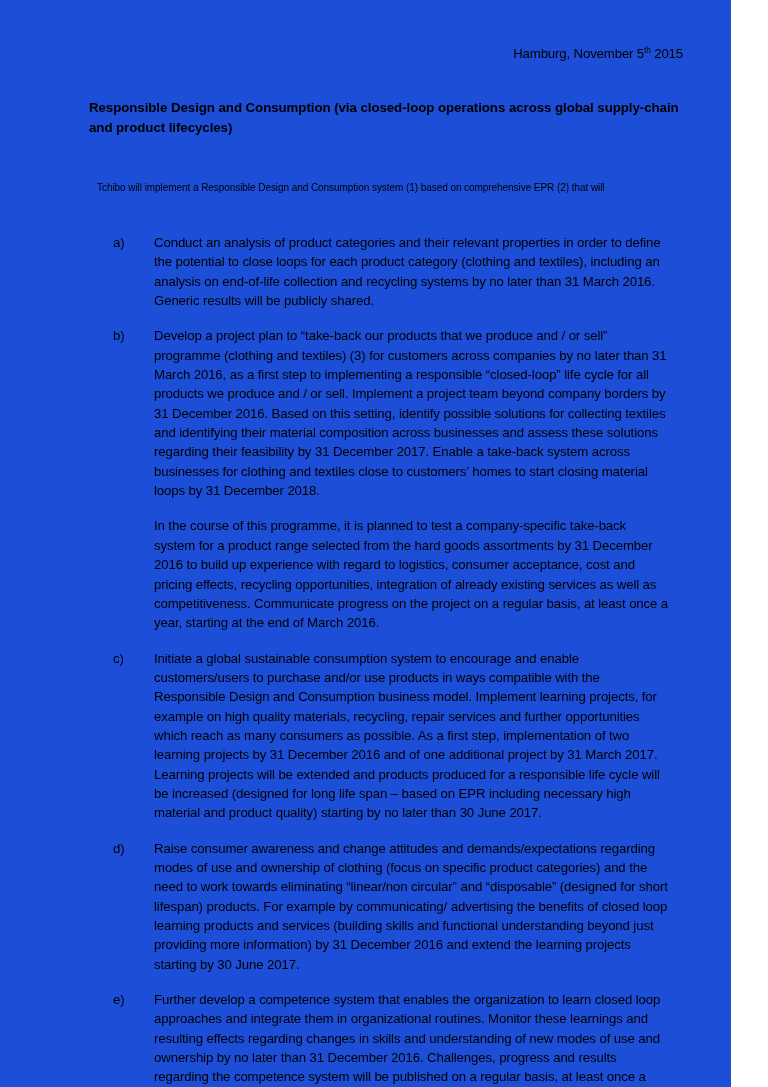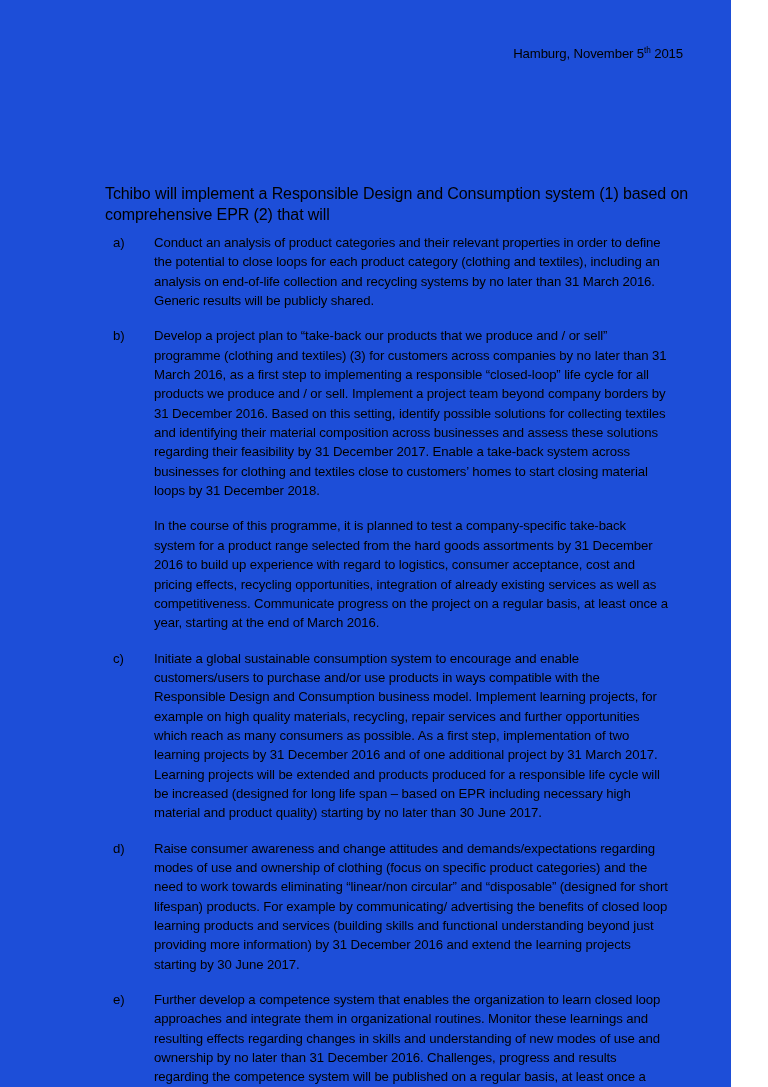--- a/index.html
+++ b/index.html
@@ -53,23 +53,23 @@
     font-weight: bold;
     line-height: 20.5px;
     letter-spacing: -0.005em;
     text-align: left;
   }
 
   
   .intro {
     position: absolute;
     top: 168px;
-    left: 105px;
+    left: 97px;
     width: 594px;
-    font-size: 16px;
+    font-size: 10px;
     line-height: 20.5px;
     letter-spacing: -0.006em;
   }
 
   
   .items {
     position: absolute;
     top: 217px;
     left: 89px;
     width: 596px;
@@ -99,20 +99,21 @@
 </style>
 </head>
 <body>
 
 <div class="page">
 
   <div class="date-line">
     <span>Hamburg, November 5</span><sup>th</sup> <span>2015</span>
   </div>
 
+  <h1 class="doc-title">Responsible Design and Consumption (via closed-loop operations across global supply-chain and product lifecycles)</h1>
 
   <p class="intro">Tchibo will implement a Responsible Design and Consumption system (1) based on comprehensive EPR (2) that will</p>
 
   <div class="items" id="items-container">
       <div class="item">
         <div class="item-marker">a)</div>
         <div class="item-body">
           <p>Conduct an analysis of product categories and their relevant properties in order to define the potential to close loops for each product category (clothing and textiles), including an analysis on end-of-life collection and recycling systems by no later than 31 March 2016. Generic results will be publicly shared.</p>
         </div>
       </div>

